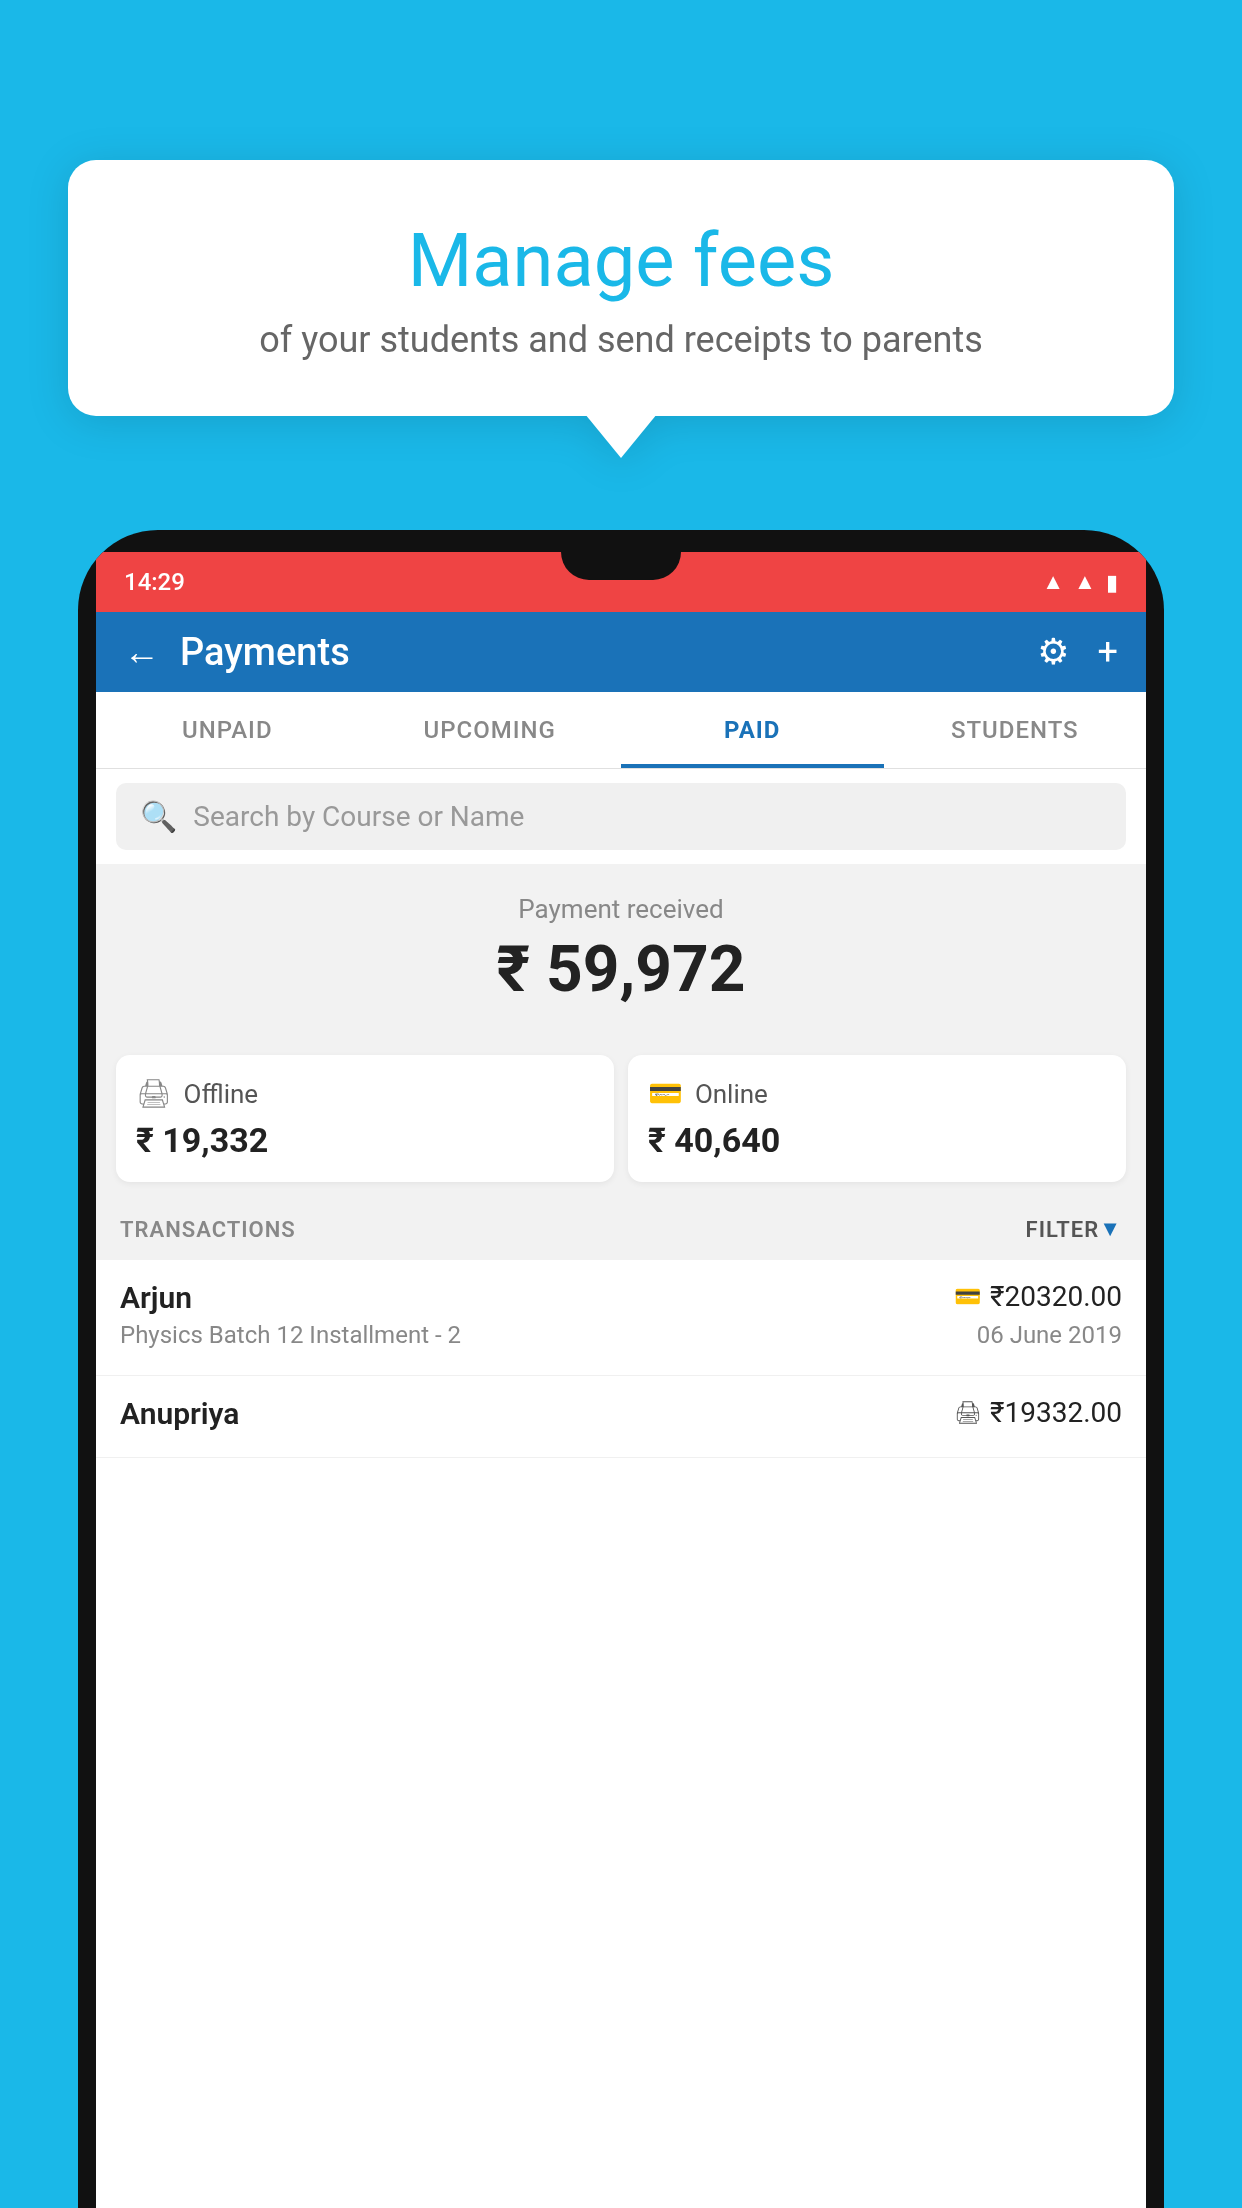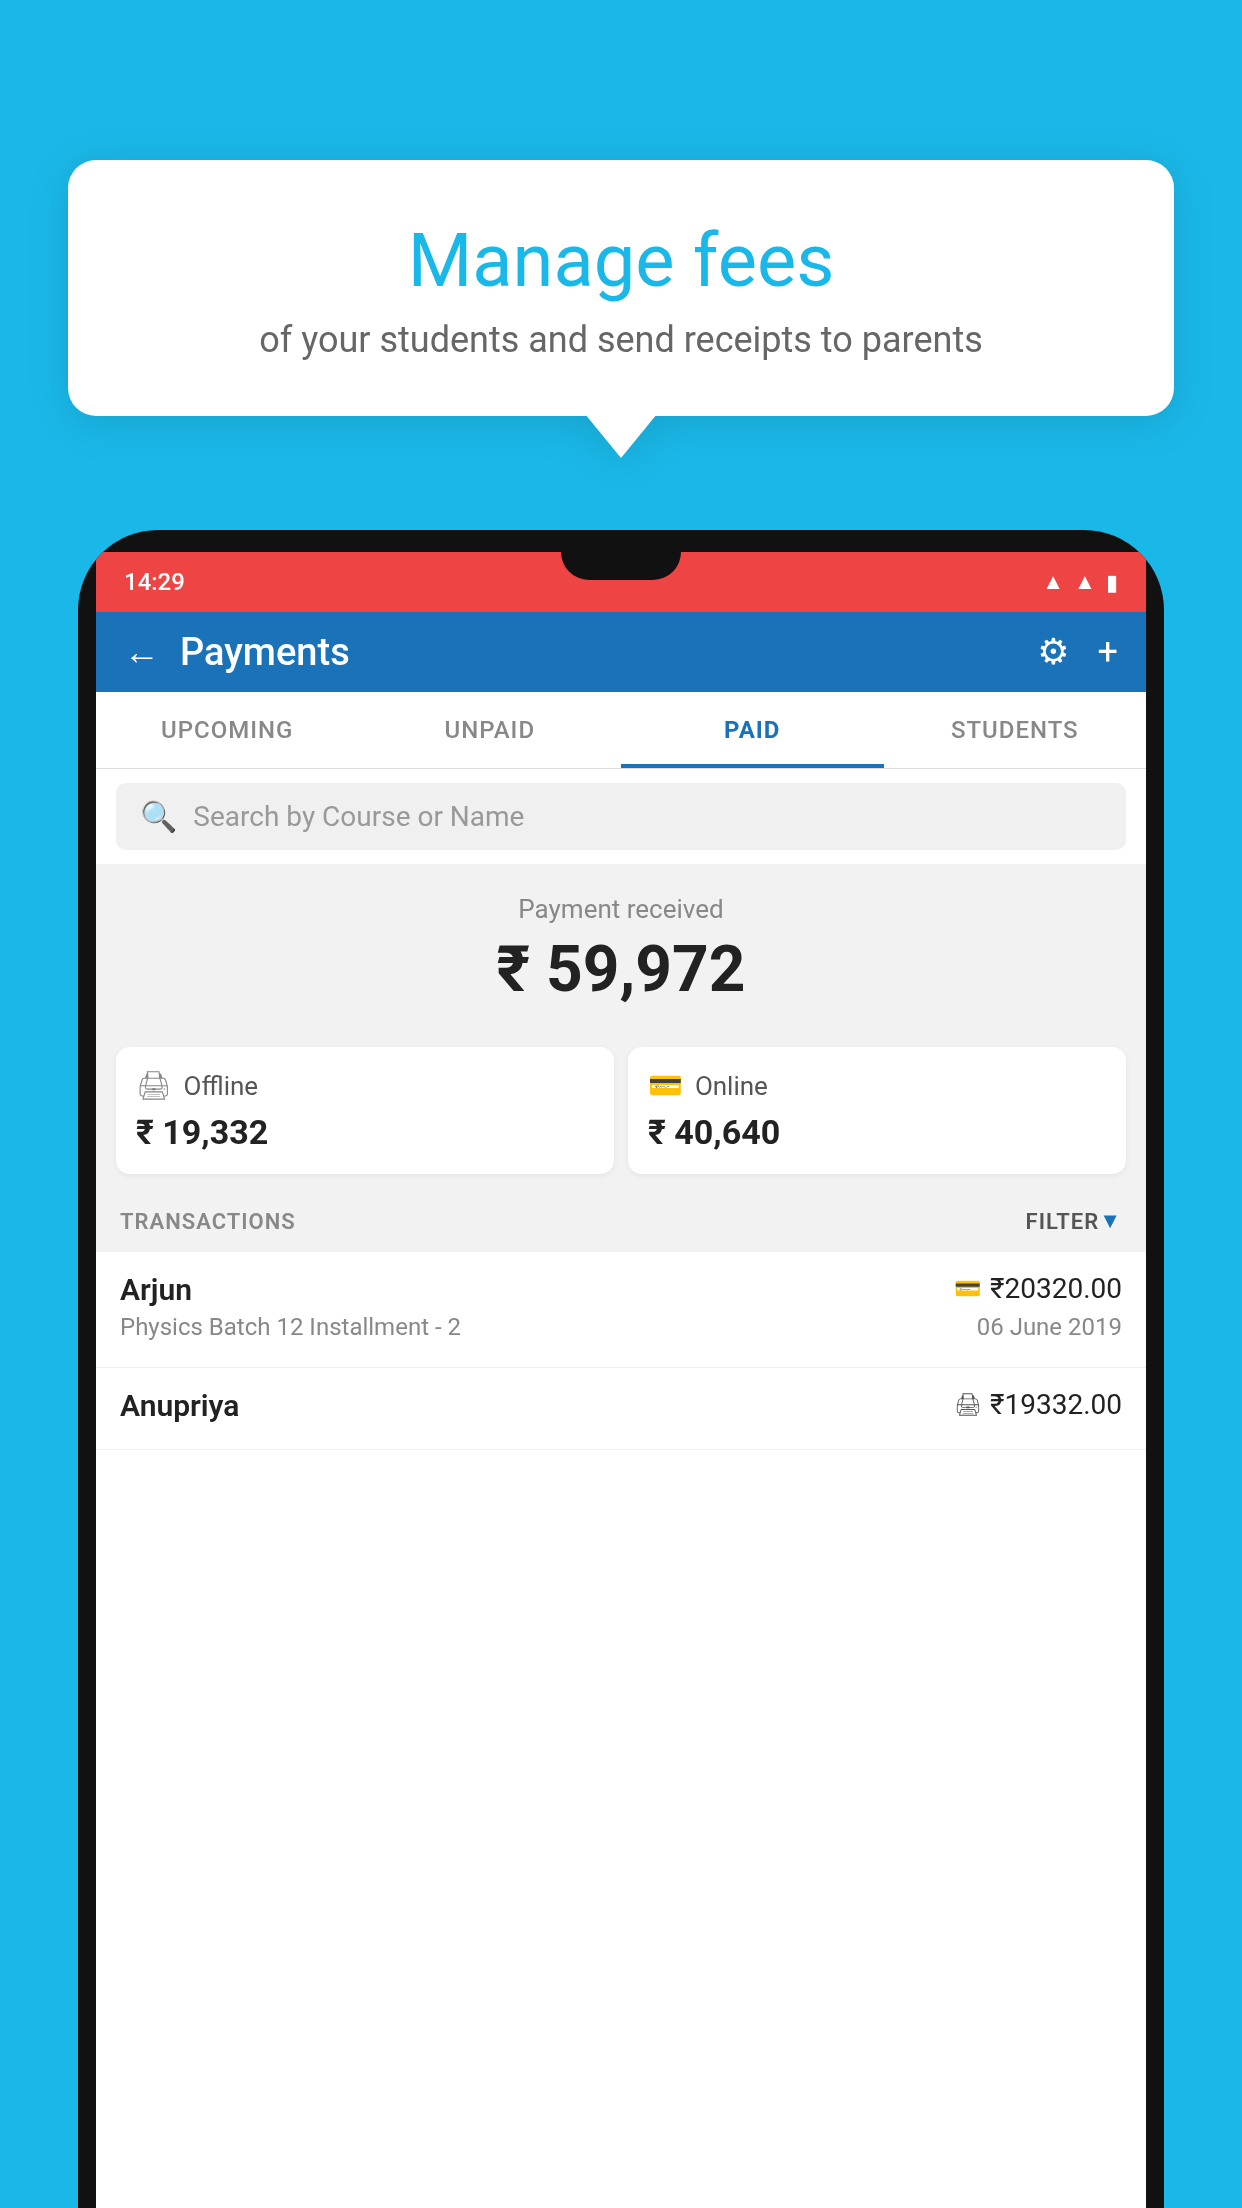--- a/index.html
+++ b/index.html
@@ -196,21 +196,21 @@
       font-size: 30px;
     }
     .search-placeholder {
       color: #999;
       font-size: 28px;
     }
 
     
     .payment-summary {
       background: #f2f2f2;
-      padding: 30px 20px 20px;
+      padding: 30px 20px 28px;
       text-align: center;
       flex-shrink: 0;
     }
     .payment-received-label {
       font-size: 26px;
       color: #888;
       margin-bottom: 8px;
     }
     .payment-amount {
       font-size: 64px;
@@ -358,24 +358,24 @@
         <span class="header-title">Payments</span>
       </div>
       <div class="header-right">
         <span class="header-icon">⚙</span>
         <span class="header-icon">+</span>
       </div>
     </div>
 
     <div class="tabs">
       <div class="tab">
+        <span>UNPAID</span>
+      </div>
+      <div class="tab">
         <span>UPCOMING</span>
-      </div>
-      <div class="tab">
-        <span>UNPAID</span>
       </div>
       <div class="tab active">
         <span>PAID</span>
       </div>
       <div class="tab">
         <span>STUDENTS</span>
       </div>
     </div>
 
     <div class="search-container">

